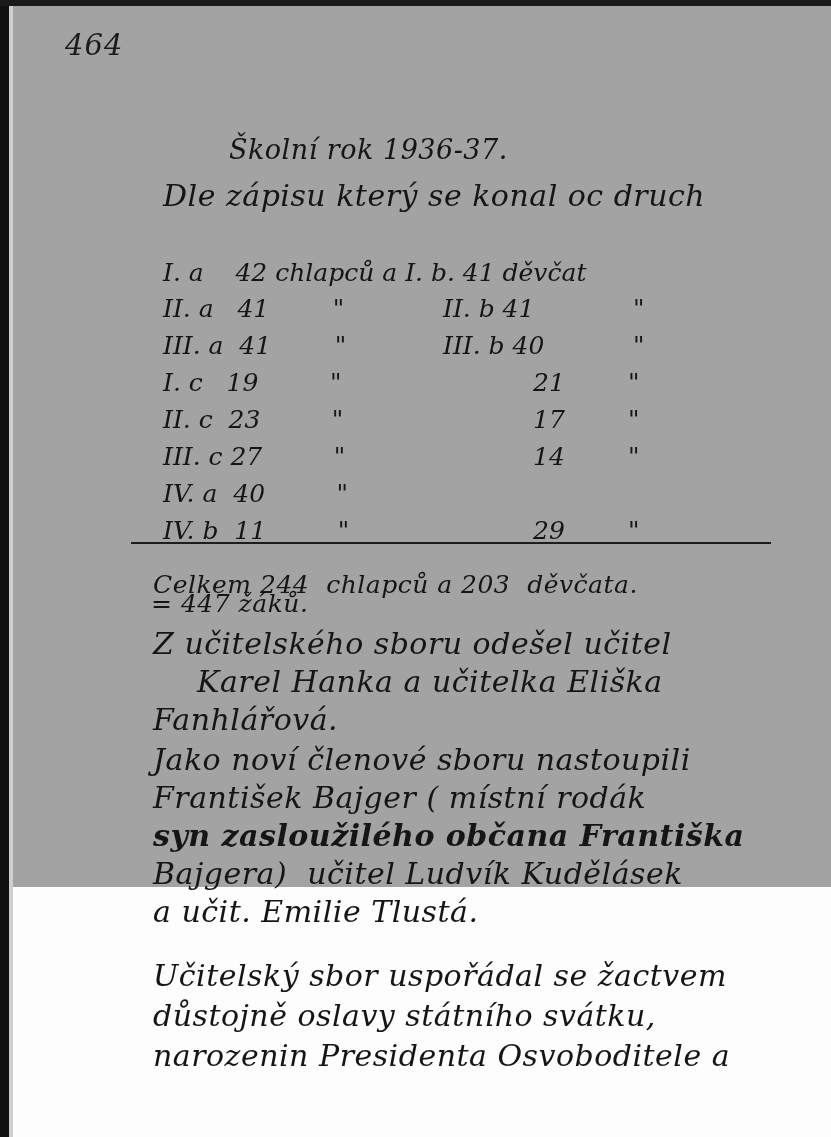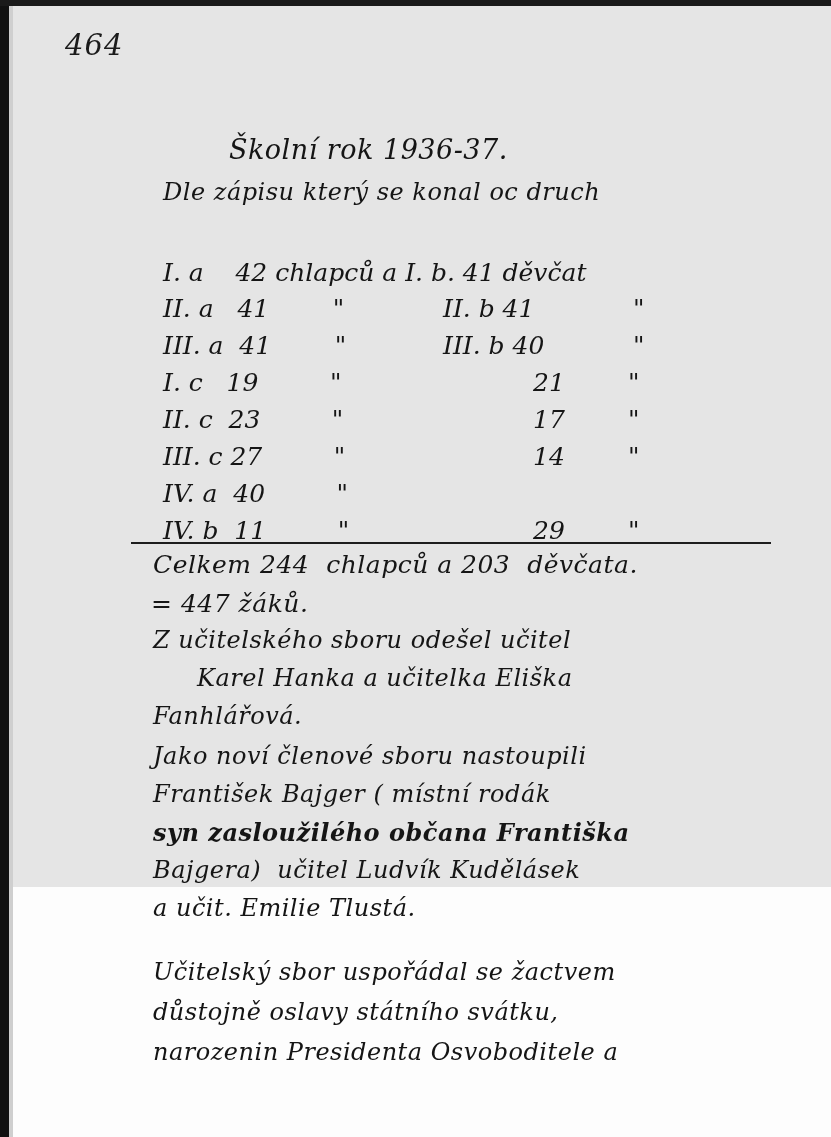--- a/index.html
+++ b/index.html
@@ -36,21 +36,21 @@
     position: absolute;
     left: 9px; top: 6px;
     width: 4px; height: 1131px;
     background: #cfcfcf;
   }
   #paper {
     position: absolute;
     left: 13px; top: 6px;
     width: 818px;
     height: 881px;
-    background: #e5e5e5;
+    background: #a3a3a3;
   }
   .hw {
     font-family: "DejaVu Serif", serif;
     font-style: italic;
     color: #151515;
     white-space: pre;
     letter-spacing: 0.5px;
   }
   #page-number {
     position: absolute;
@@ -64,21 +64,21 @@
   }
   #title-line {
     position: absolute;
     left: 216px;
     top: 128px;
     font-size: 27px;
   }
   .body-line {
     position: absolute;
     left: 150px;
-    font-size: 24px;
+    font-size: 30px;
   }
   
   .row {
     position: absolute;
     font-size: 25px;
     font-family: "DejaVu Serif", serif;
     font-style: italic;
     color: #151515;
     white-space: pre;
   }
@@ -135,21 +135,21 @@
     <div class="row" style="left:615px; top:436px;">"</div>
 
     <div class="row col-a" style="top:473px;">IV. a  40         "</div>
 
     <div class="row col-a" style="top:510px;">IV. b  11         "</div>
     <div class="row col-b2" style="top:510px;">29</div>
     <div class="row" style="left:615px; top:510px;">"</div>
 
     <div id="rule"></div>
 
-    <div class="hw body-line small-note" style="left:140px; top:544px;font-style:italic;">Celkem 244  chlapců a 203  děvčata.</div>
+    <div class="hw body-line small-note" style="left:140px; top:564px;font-style:italic;">Celkem 244  chlapců a 203  děvčata.</div>
     <div class="hw body-line small-note" style="left:138px; top:583px;">= 447 žáků.</div>
 
     <div class="hw body-line" style="left:140px; top:620px;">Z učitelského sboru odešel učitel</div>
     <div class="hw body-line" style="left:140px; top:658px;margin-left:44px;">Karel Hanka a učitelka Eliška</div>
     <div class="hw body-line" style="left:140px; top:696px;">Fanhlářová.</div>
     <div class="hw body-line" style="left:140px; top:774px;">František Bajger ( místní rodák</div>
     <div class="hw body-line" style="left:140px; top:736px;">Jako noví členové sboru nastoupili</div>
     <div class="hw body-line" style="left:140px; top:812px;font-weight:bold;">syn zasloužilého občana Františka</div>
     <div class="hw body-line" style="left:140px; top:850px;">Bajgera)  učitel Ludvík Kudělásek</div>
     <div class="hw body-line" style="left:140px; top:888px;">a učit. Emilie Tlustá.</div>

